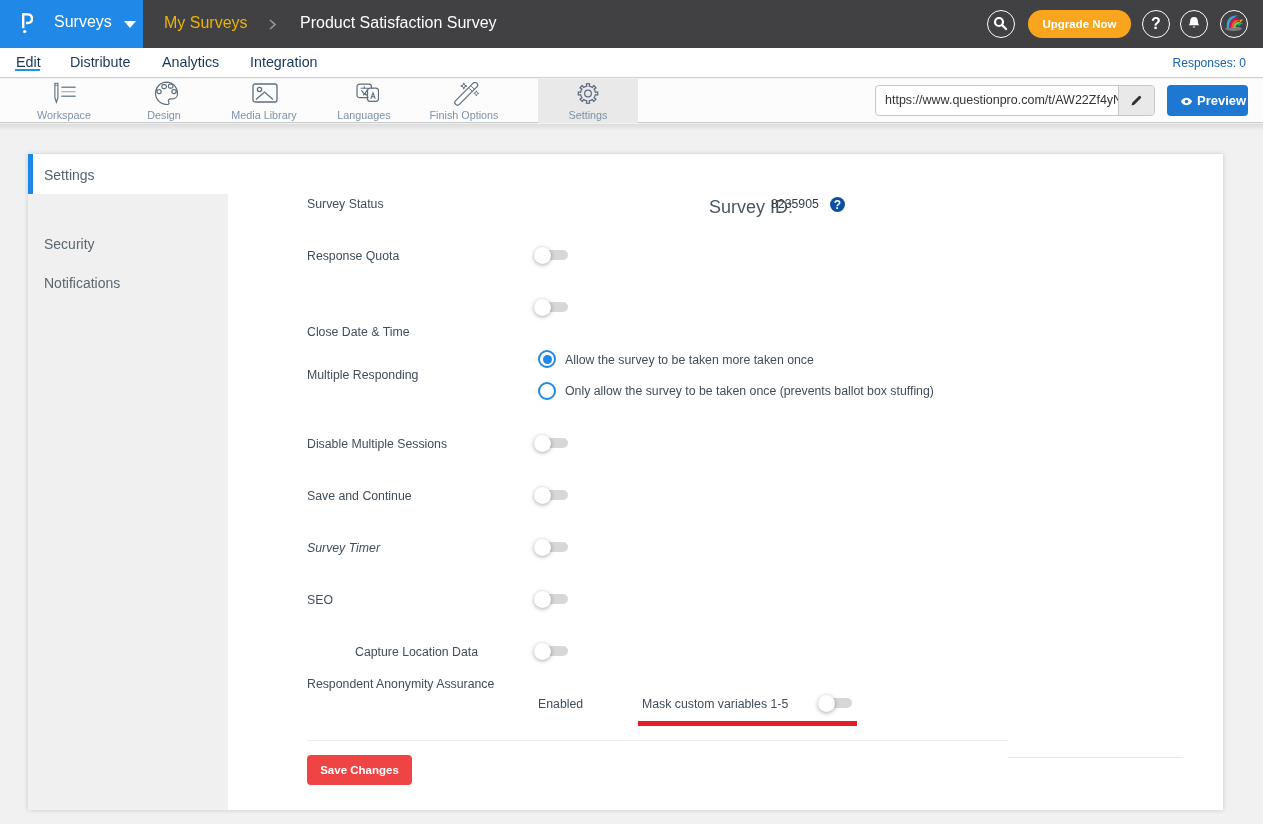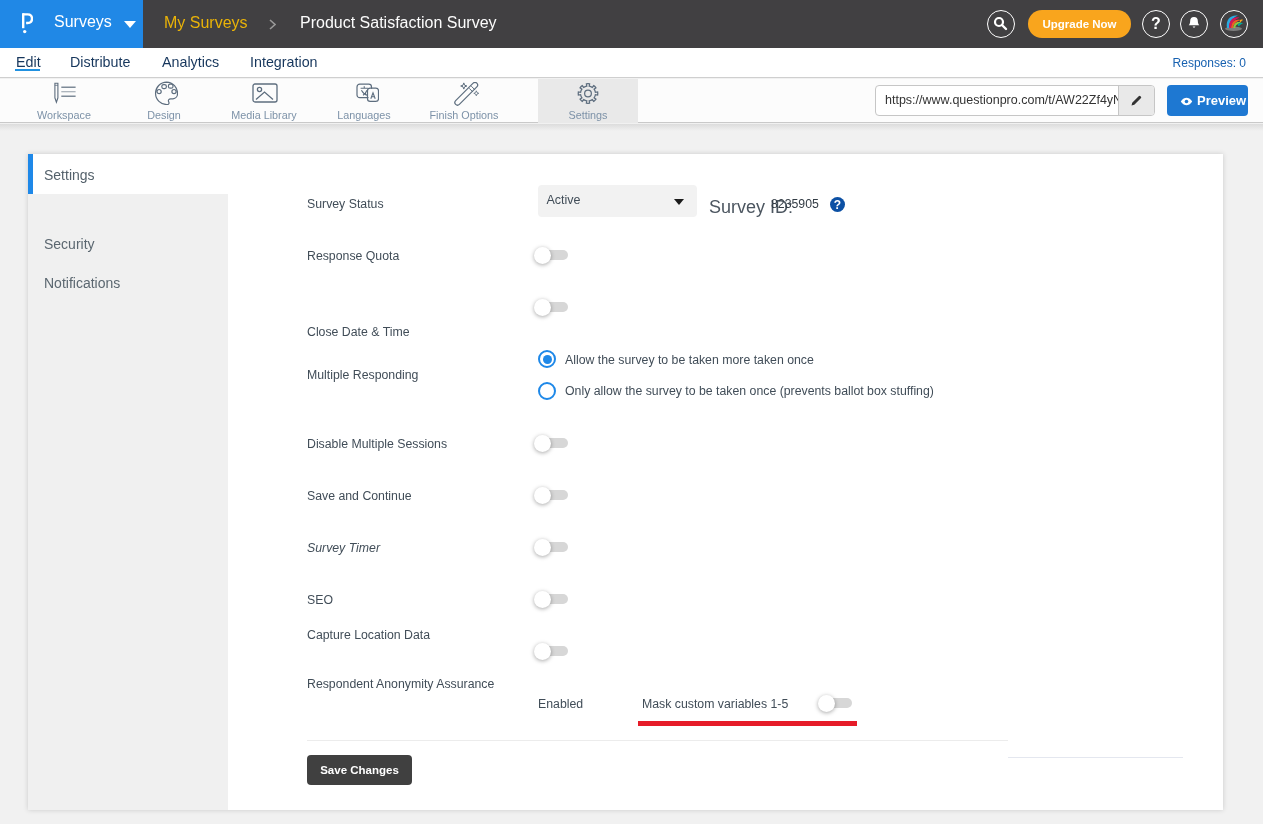--- a/index.html
+++ b/index.html
@@ -48,21 +48,21 @@
 .toggle .knob { position:absolute; left:-1px; top:-3.5px; width:17px; height:17px; background:#fff; border-radius:50%; box-shadow:0 1px 4px rgba(0,0,0,0.35); }
 .radio { position:absolute; width:18px; height:18px; border:2px solid #1e88e8; border-radius:50%; }
 .radio.sel::after { content:""; position:absolute; left:3px; top:3px; width:9px; height:9px; background:#1e88e8; border-radius:50%; }
 .radlabel { position:absolute; font-size:12.3px; color:#414d58; }
 #dropdown { position:absolute; left:510px; top:31px; width:159px; height:32px; background:#f2f2f2; border-radius:4px; }
 #dropdown .dtext { position:absolute; left:8.5px; top:8px; font-size:12.5px; color:#414d58; }
 #dropdown .dcaret { position:absolute; left:136px; top:14px; width:0; height:0; border-left:5.5px solid transparent; border-right:5.5px solid transparent; border-top:6.5px solid #1b1b1b; }
 #redbar { position:absolute; left:610px; top:566.5px; width:219px; height:5.5px; background:#e61c29; }
 #hr1 { position:absolute; left:279px; top:586px; width:701px; height:1px; background:#ececec; }
 #hr2 { position:absolute; left:980px; top:603px; width:175px; height:1px; background:#e4e7ef; }
-#savebtn { position:absolute; left:279px; top:601px; width:105px; height:30px; background:#404040; border-radius:4px; color:#fff; font-size:11.5px; font-weight:bold; text-align:center; line-height:30px; }
+#savebtn { position:absolute; left:279px; top:601px; width:105px; height:30px; background:#ef4444; border-radius:4px; color:#fff; font-size:11.5px; font-weight:bold; text-align:center; line-height:30px; }
 </style>
 </head>
 <body>
 <div id="page">
 
   <div id="topbar">
     <div id="logo">
       <svg class="abs" style="left:22px; top:12px;" width="11" height="22" viewBox="0 0 11 22">
         <path d="M1.2 1.2 L1.2 16.2" stroke="#fff" stroke-width="2.4" fill="none"></path>
         <path d="M1 2.4 H5.7 Q10 2.4 10 6.7 Q10 11 5.7 11 H4.1" stroke="#fff" stroke-width="2.4" fill="none"></path>
@@ -197,24 +197,20 @@
   <div id="card">
     <div id="sidebar">
       <span class="sbitem" style="top:10px;">Security</span>
       <span class="sbitem" style="top:49px;">Notifications</span>
     </div>
     <div id="sb-active">
         <span>Settings</span>
       </div>
 
     <span class="rowlabel" style="top:43px;">Survey Status</span>
-    <div id="dropdown">
-        <span class="dtext">Active</span>
-        <div class="dcaret"></div>
-      </div>
     <span class="rowlabel" style="left:681px; top:43px; color:#4c5660; font-size:18px;">Survey ID:</span>
     <span class="rowlabel" style="left:743px; top:43px; color:#323b44;">8235905</span>
     <svg class="abs" style="left:802px; top:43px;" width="15" height="15" viewBox="0 0 15 15">
       <circle cx="7.5" cy="7.5" r="7.5" fill="#0c50a4"></circle>
       <text x="7.5" y="11.8" font-size="12" font-weight="bold" fill="#fff" text-anchor="middle" font-family="Liberation Sans">?</text>
     </svg>
 
     <span class="rowlabel" style="top:95px;">Response Quota</span>
     <div class="toggle" style="left:507px; top:96px;">
         <div class="knob"></div>
@@ -244,21 +240,21 @@
     <span class="rowlabel" style="top:387px;font-style:italic;">Survey Timer</span>
     <div class="toggle" style="left:507px; top:388px;">
         <div class="knob"></div>
       </div>
 
     <span class="rowlabel" style="top:439px;">SEO</span>
     <div class="toggle" style="left:507px; top:440px;">
         <div class="knob"></div>
       </div>
 
-    <span class="rowlabel" style="top:474px;">Capture Location Data</span>
+    <span class="rowlabel" style="top:491px;margin-left:48px;">Capture Location Data</span>
     <div class="toggle" style="left:507px; top:492px;">
         <div class="knob"></div>
       </div>
 
     <span class="rowlabel" style="top:523px;text-align:right;">Respondent Anonymity Assurance</span>
     <span class="rowlabel" style="left:510px; top:543px;">Enabled</span>
     <span class="rowlabel" style="left:614px; top:543px;">Mask custom variables 1-5</span>
     <div class="toggle" style="left:791px; top:544px;">
         <div class="knob"></div>
       </div>

